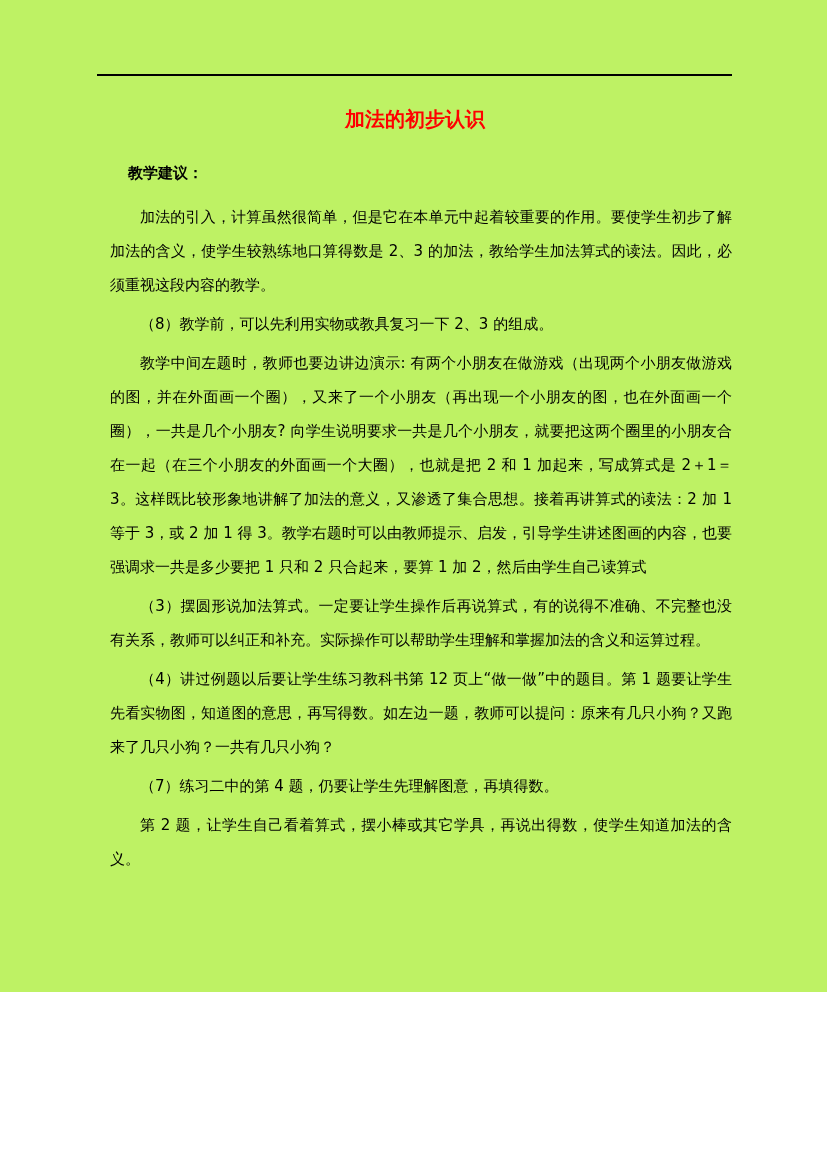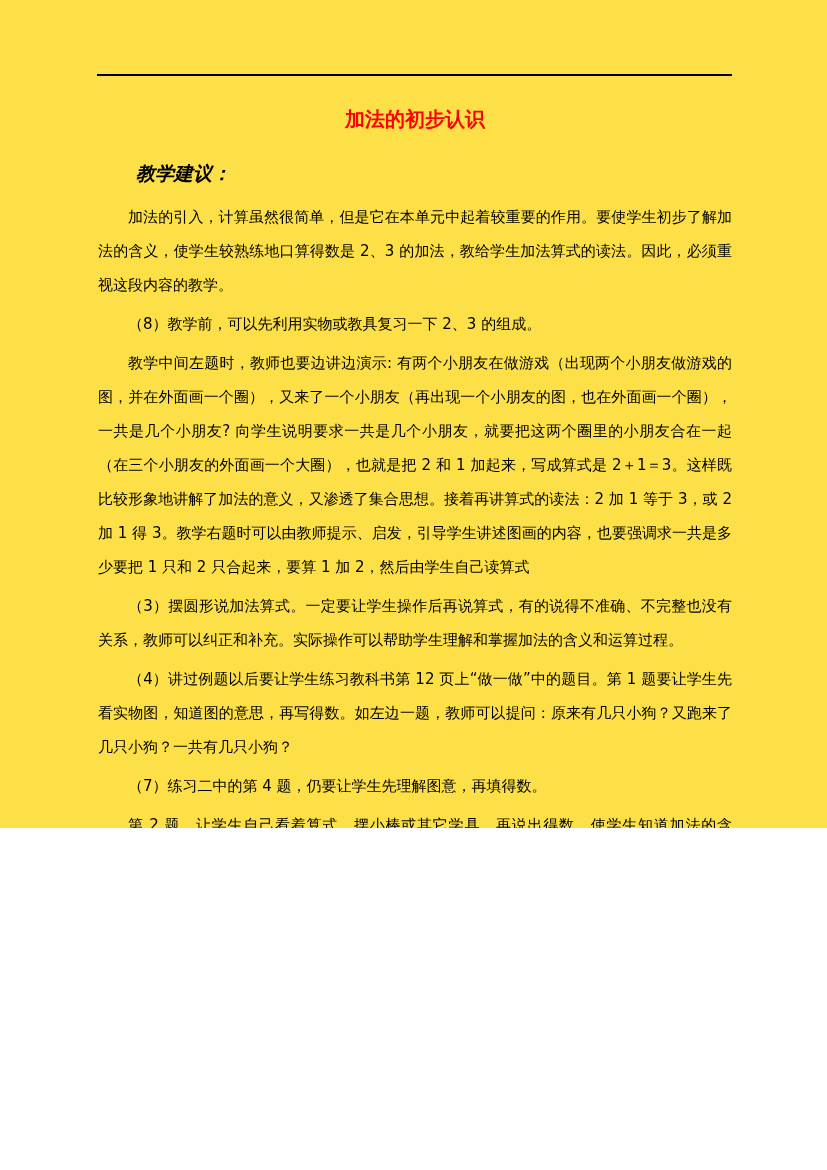--- a/index.html
+++ b/index.html
@@ -4,22 +4,22 @@
 <style>
   * { box-sizing: border-box; }
   html, body {
     margin: 0;
     padding: 0;
     background: #ffffff;
   }
   .page {
     position: relative;
     width: 827px;
-    height: 828px;
-    background: #fde047;
+    height: 992px;
+    background: #bef264;
     font-family: "DejaVu Sans", sans-serif;
     color: #000000;
     overflow: hidden;
   }
   .header-rule {
     position: absolute;
     left: 97px;
     top: 74px;
     width: 635px;
     height: 2px;
@@ -33,33 +33,32 @@
   }
   .doc-title {
     font-size: 20px;
     line-height: 26px;
     font-weight: bold;
     text-align: center;
     color: #ff0000;
     margin: 0 0 30px 0;
   }
   .section-heading {
-    font-size: 19px;
+    font-size: 15px;
     line-height: 22px;
     font-weight: bold;
     text-indent: 2em;
     margin: 0 0 16px 0;
-    font-style: italic;
   }
   .body-paragraph {
     font-size: 15px;
     line-height: 34px;
     text-indent: 2em;
     text-align: justify;
-    margin: 0 0 5px 0;
+    margin: 0 0 5px 12px;
   }
   .page-number {
     position: absolute;
     left: 98px;
     top: 1082px;
     width: 634px;
     text-align: right;
     font-size: 14px;
     line-height: 18px;
   }

